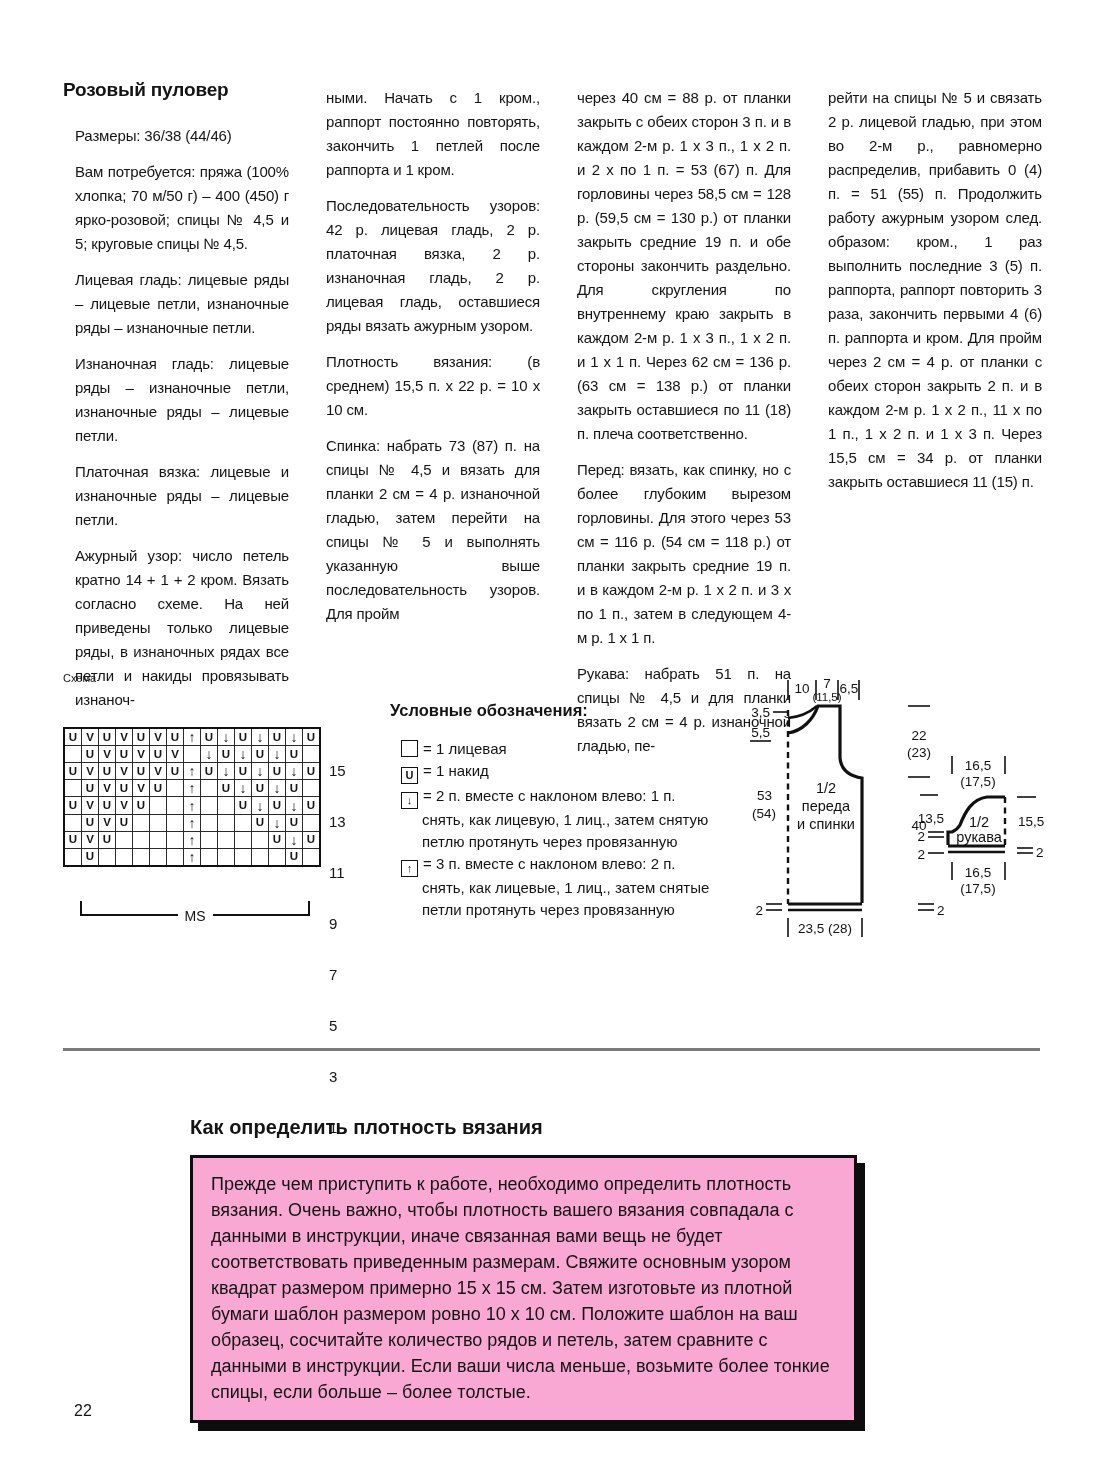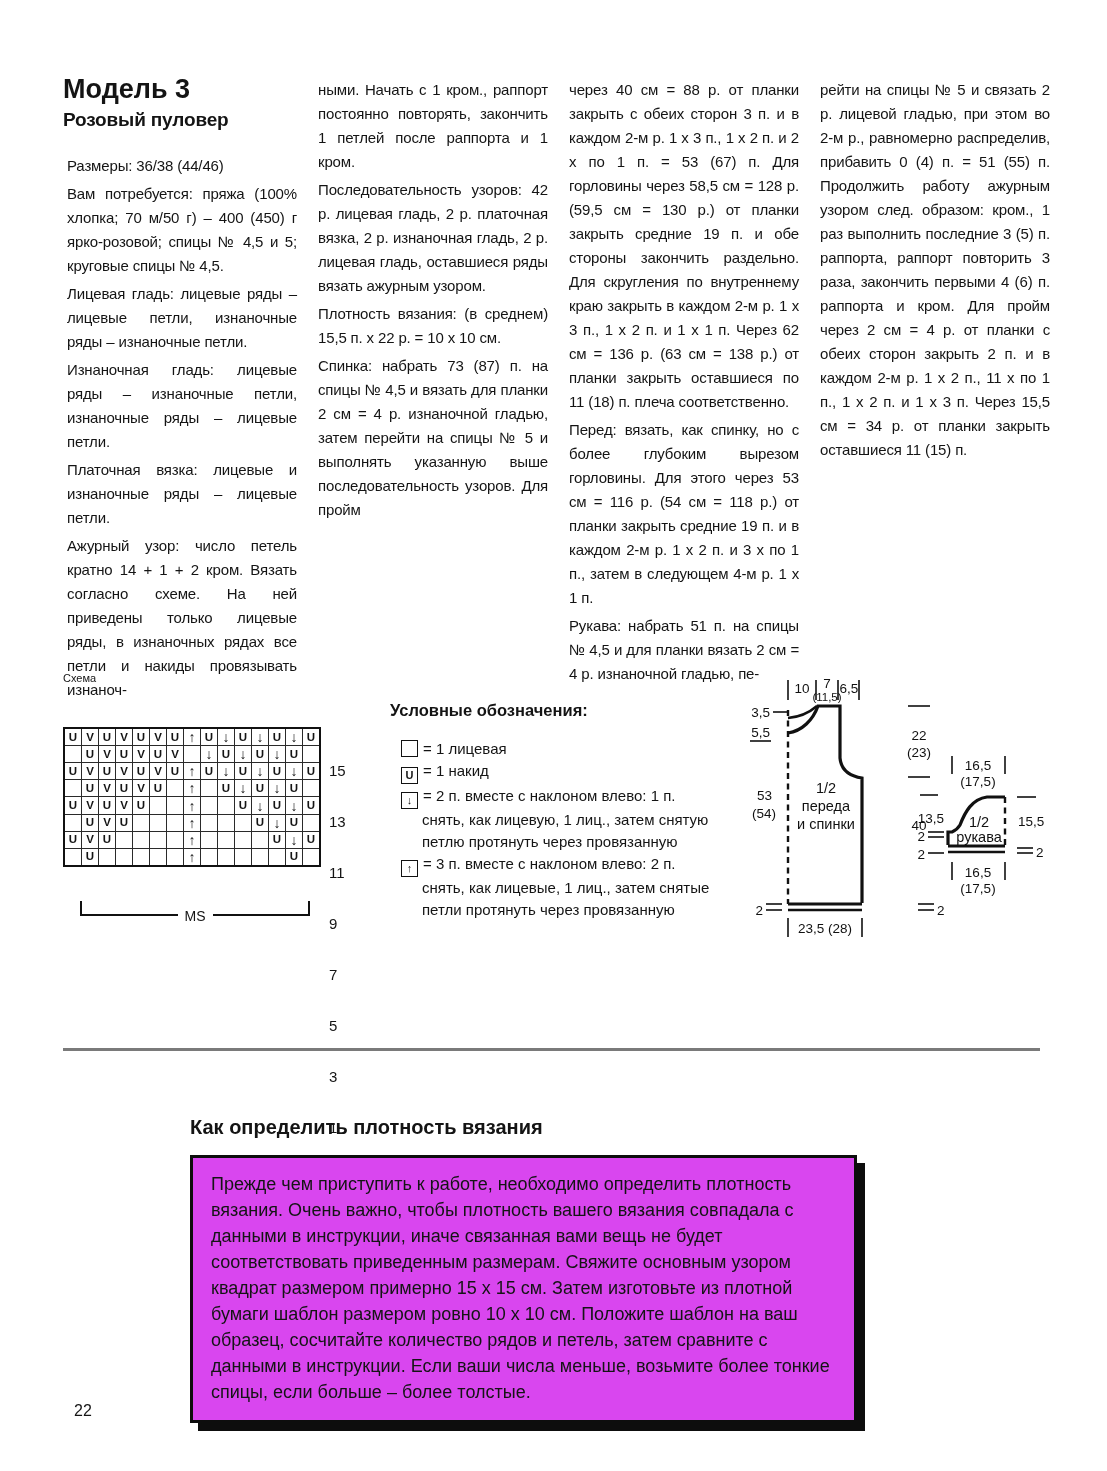--- a/index.html
+++ b/index.html
@@ -7,21 +7,21 @@
     width:1107px;height:1471px;position:relative;background:#fff;
     font-family:"Liberation Sans",sans-serif;color:#141414;
     -webkit-font-smoothing:antialiased;
   }
   
   .columns{
     position:absolute;left:63px;top:74px;width:994px;
     display:flex;gap:13px;
   }
   .col{flex:0 0 238px;width:238px;font-size:15px;line-height:24px;text-align:justify;letter-spacing:-0.15px;}
-  .col p{margin:4px;}
+  .col p{margin:12px;}
   .col b{font-weight:400;}
   .title{font-size:27px;font-weight:800;letter-spacing:0;line-height:30px;}
   .subtitle{font-size:19px;font-weight:700;line-height:24px;margin:4px 0 22px 0;}
   
   .schema-head{position:absolute;left:63px;top:672px;font-size:11px;font-weight:400;}
   .chart-wrap{position:absolute;left:63px;top:727px;display:flex;}
   table.chart{border-collapse:collapse;border:2px solid #111;}
   table.chart td{
     width:16px;height:15.5px;min-width:16px;padding:0;border:1px solid #2a2a2a;
     text-align:center;vertical-align:middle;font-size:11.5px;font-weight:700;line-height:15px;
@@ -48,31 +48,30 @@
   
   .diagrams{position:absolute;left:730px;top:660px;}
   .diagrams text{font-family:"Liberation Sans",sans-serif;font-size:13.5px;fill:#111;}
   .diagrams text.small{font-size:11.5px;}
   .diagrams text.piece{font-size:14.5px;}
   
   .divider{position:absolute;left:63px;top:1048px;width:977px;height:3px;background:#7a7a7a;}
   .gauge-head{position:absolute;left:190px;top:1116px;font-size:20px;font-weight:800;}
   .gauge-box{
     position:absolute;left:190px;top:1155px;width:625px;
-    border:3px solid #0d0d0d;box-shadow:8px 8px 0 0 #0d0d0d;background:#d946ef;
+    border:3px solid #0d0d0d;box-shadow:8px 8px 0 0 #0d0d0d;background:#f9a8d4;
     padding:13px 18px 15px 18px;font-size:18px;line-height:26px;text-align:left;
   }
   .pagenum{position:absolute;left:74px;top:1402px;font-size:16px;}
 </style>
 </head>
 <body>
 
 <div class="columns">
     <div class="col">
-      <div class="title">Модель 3</div>
       <div class="subtitle">Розовый пуловер</div>
       <p><b>Размеры: </b>36/38 (44/46)</p>
       <p><b>Вам потребуется: </b>пряжа (100% хлопка; 70 м/50 г) – 400 (450) г ярко-розовой; спицы № 4,5 и 5; круговые спицы № 4,5.</p>
       <p><b>Лицевая гладь: </b>лицевые ряды – лицевые петли, изнаночные ряды – изнаночные петли.</p>
       <p><b>Изнаночная гладь: </b>лицевые ряды – изнаночные петли, изнаночные ряды – лицевые петли.</p>
       <p><b>Платочная вязка: </b>лицевые и изнаночные ряды – лицевые петли.</p>
       <p><b>Ажурный узор: </b>число петель кратно 14 + 1 + 2 кром. Вязать согласно схеме. На ней приведены только лицевые ряды, в изнаночных рядах все петли и накиды провязывать изнаноч-</p>
     </div>
     <div class="col">
       <p>ными. Начать с 1 кром., раппорт постоянно повторять, закончить 1 петлей после раппорта и 1 кром.</p>

